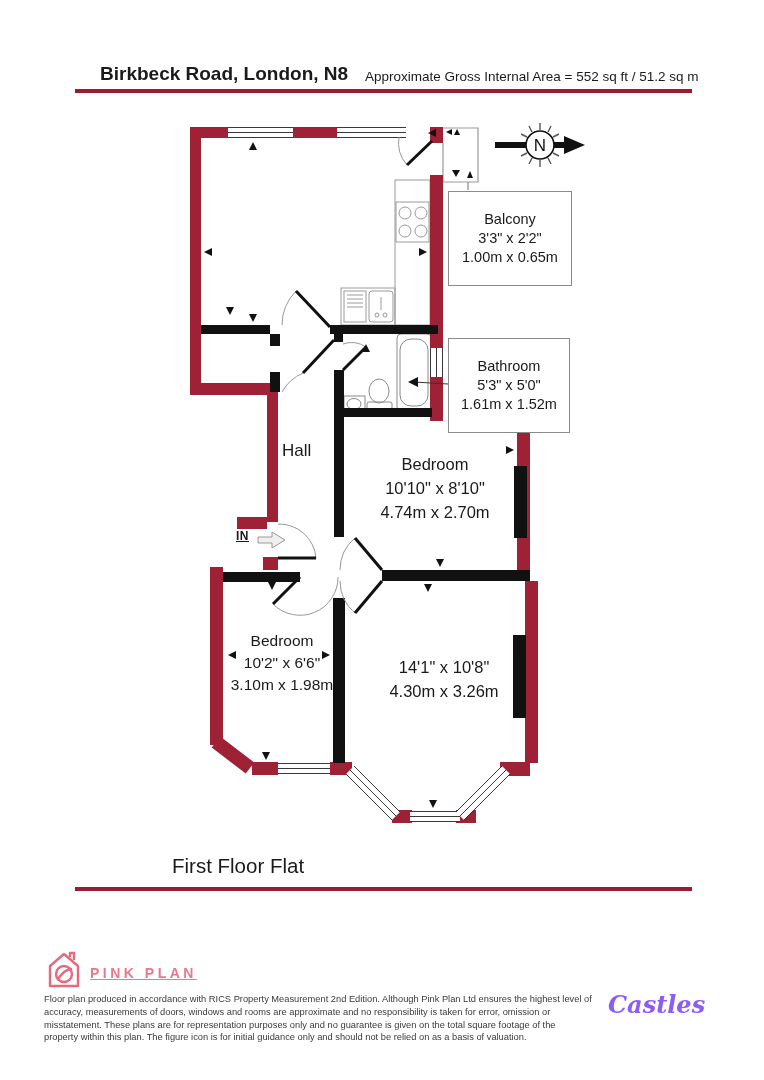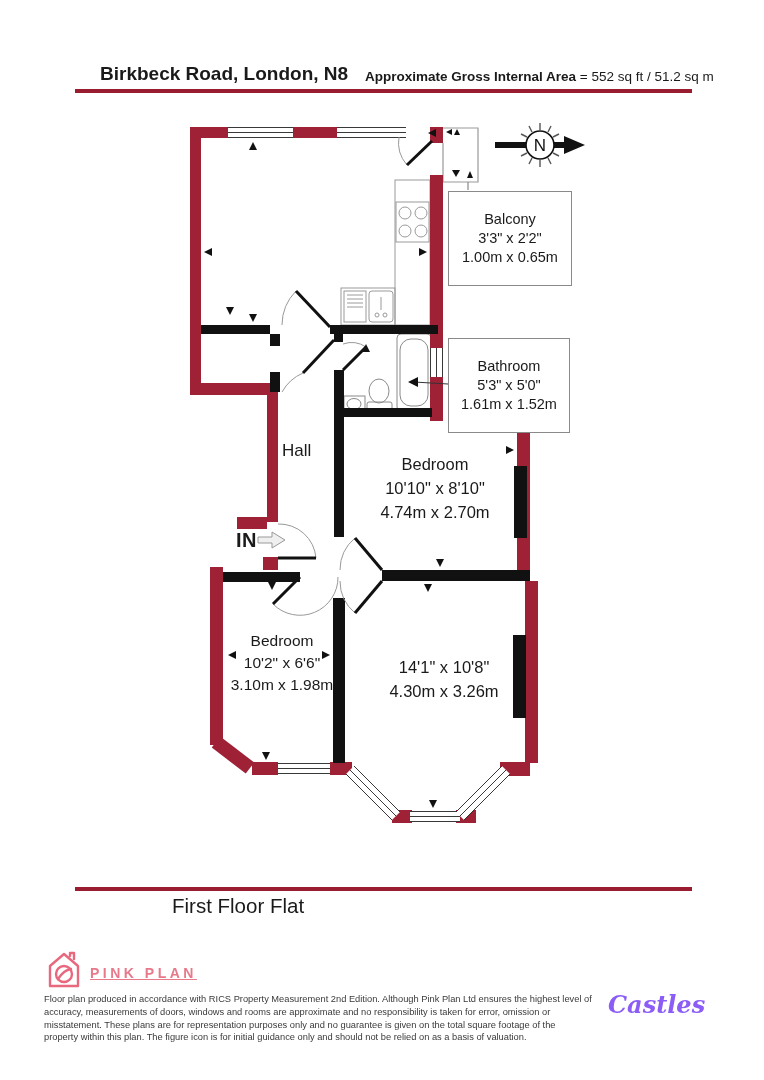--- a/index.html
+++ b/index.html
@@ -2,30 +2,30 @@
 <html><head>
 <meta charset="utf-8">
 <style>
   html,body{margin:0;padding:0;background:#fff;}
   #page{position:relative;width:764px;height:1080px;background:#fff;overflow:hidden;
         font-family:"Liberation Sans", sans-serif;color:#1a1a1a;}
   .abs{position:absolute;}
   .redline{position:absolute;left:75px;width:617px;height:4px;background:#9a1c30;}
   .hdr-title{font-size:19px;font-weight:bold;white-space:nowrap;}
   .hdr-area{font-size:13.5px;white-space:nowrap;}
-  .hdr-area b{font-weight:bold;}
+  .hdr-area b{font-weight:normal;}
   .room-label{position:absolute;text-align:center;line-height:24px;}
   .rl-16{font-size:16.5px;}
   .rl-17{font-size:17px;}
   .rl-15{font-size:15.5px;line-height:22px;}
   .label-box{position:absolute;background:#fff;border:1px solid #8a8a8a;text-align:center;
              font-size:14.5px;line-height:19px;padding:18px 4px;}
   .hall-label{position:absolute;font-size:17px;text-align:right;}
-  .in-label{position:absolute;font-size:20px;font-weight:bold;letter-spacing:0.5px;}
-  .floor-label{position:absolute;font-size:20.5px;margin-top:40px;}
+  .in-label{position:absolute;font-size:12px;font-weight:bold;letter-spacing:0.5px;text-decoration:underline;}
+  .floor-label{position:absolute;font-size:20.5px;}
   .brand-text{position:absolute;font-size:14px;letter-spacing:3.5px;color:#e8798a;font-weight:bold;text-decoration:underline;}
   .disclaimer{position:absolute;width:548px;font-size:9.3px;line-height:1.38;color:#3a3a3a;}
   .castles{position:absolute;font-family:"DejaVu Serif", serif;font-weight:bold;
            font-style:italic;font-size:24px;color:#8b5cf6;}
   svg{position:absolute;left:0;top:0;}
 </style>
 </head>
 <body>
 
 <div id="page">

